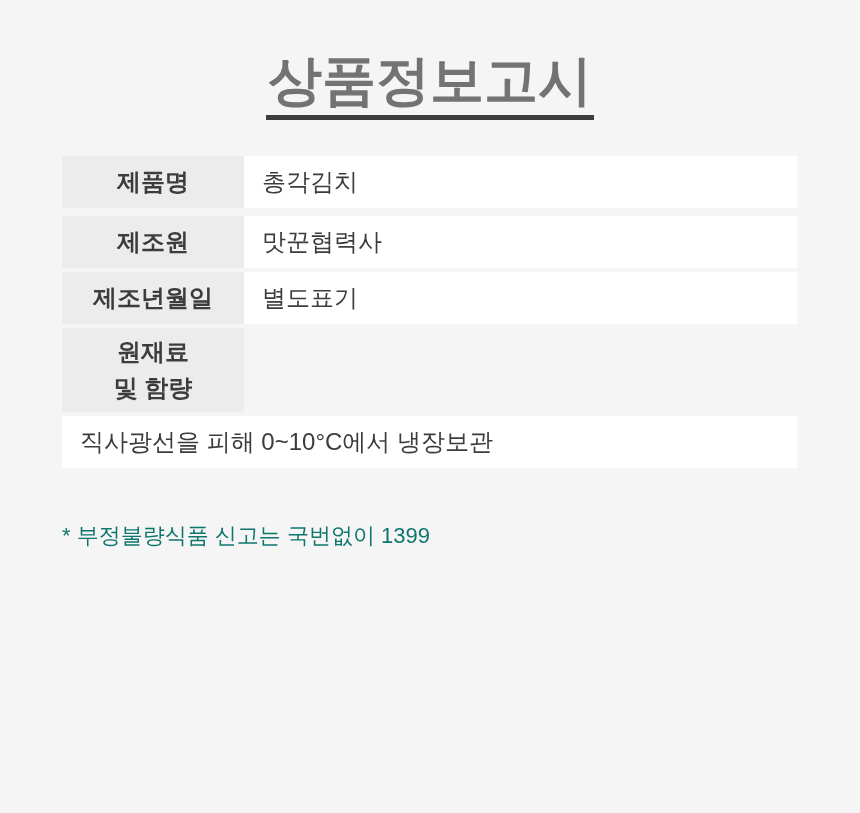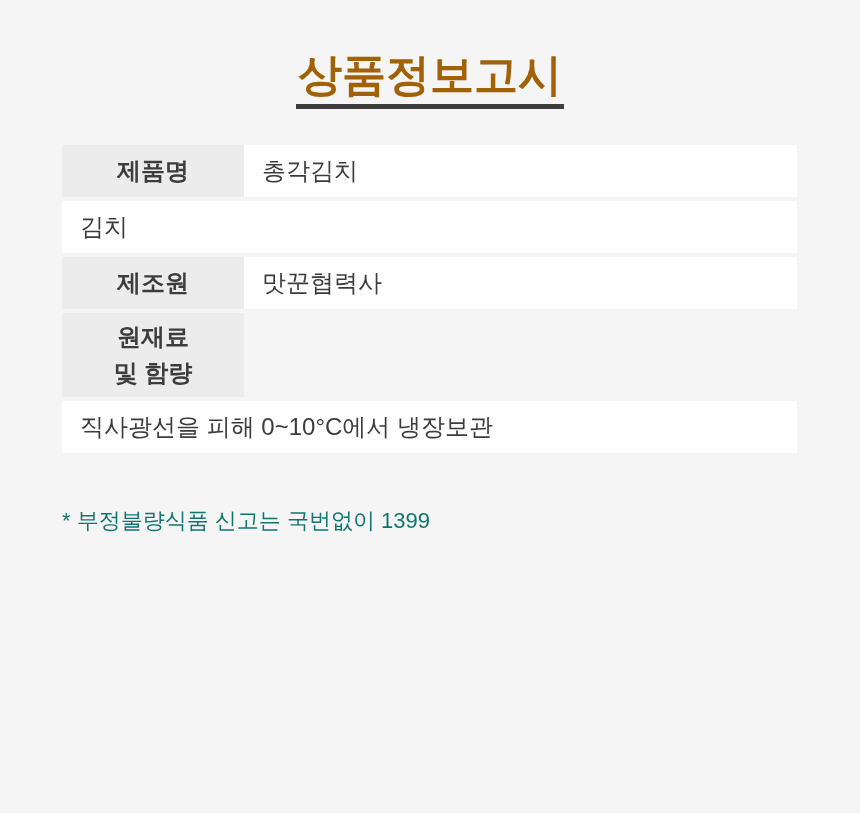--- a/index.html
+++ b/index.html
@@ -15,24 +15,24 @@
     overflow: hidden;
     background: #f5f5f5;
   }
   .title-wrap {
     text-align: center;
     padding-top: 50px;
   }
   .page-title {
     display: inline-block;
     margin: 0;
-    font-size: 44px;
+    font-size: 54px;
     font-weight: 800;
     letter-spacing: 0;
-    color: #a16207;
+    color: #737373;
     line-height: 1.12;
     border-bottom: 5px solid #3d3d3d;
     padding: 0 2px 5px 2px;
   }
   .content {
     width: 735px;
     margin: 36px 0 0 62px;
   }
   .info-table .row {
     display: flex;
@@ -91,28 +91,31 @@
   </div>
 
   <div class="content">
     <div class="info-table" id="info-table">
   <div class="row">
     <div class="cell-label">제품명</div>
     <div class="cell-value">총각김치</div>
   </div>
 
   <div class="row">
-    <div class="cell-value">김치</div>
   </div>
 
   <div class="row">
     <div class="cell-label">제조원</div>
     <div class="cell-value">맛꾼협력사</div>
   </div>
 
+  <div class="row">
+    <div class="cell-label">제조년월일</div>
+    <div class="cell-value">별도표기</div>
+  </div>
 
   <div class="row tall">
     <div class="cell-label">원재료
 및 함량</div>
   </div>
 
   <div class="row">
     <div class="cell-value">직사광선을 피해 0~10°C에서 냉장보관</div>
   </div>
 </div>

